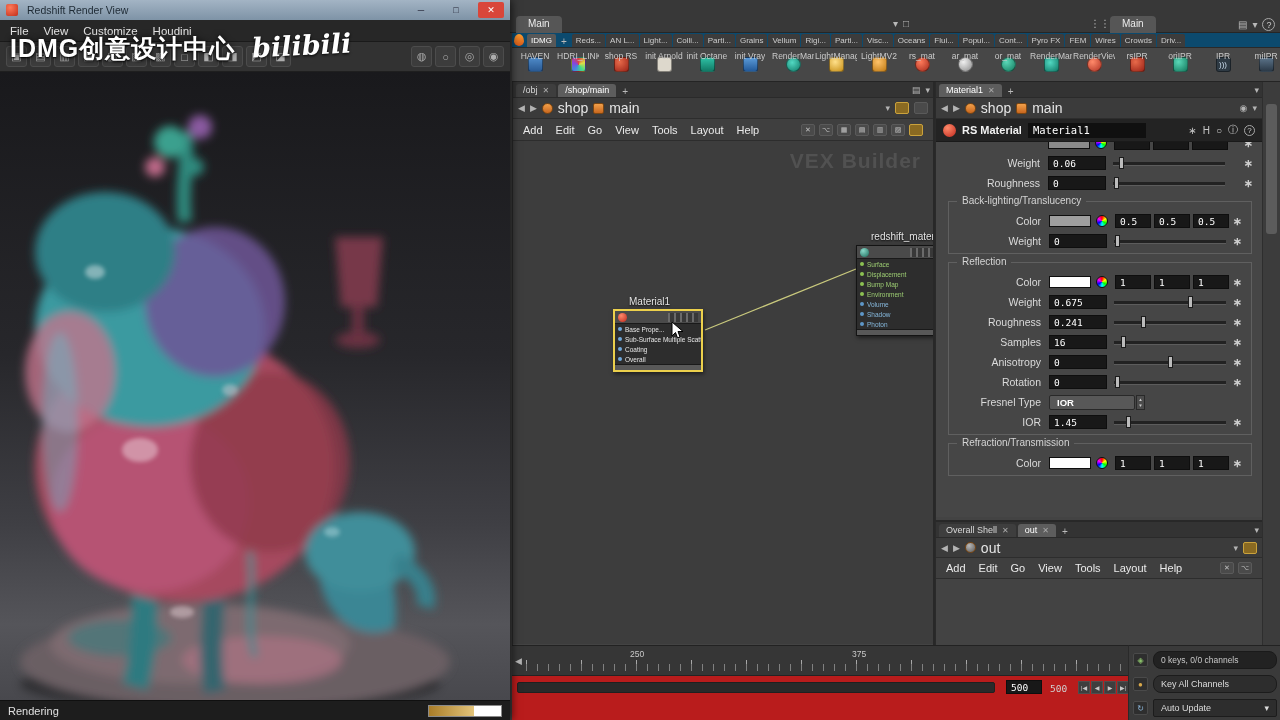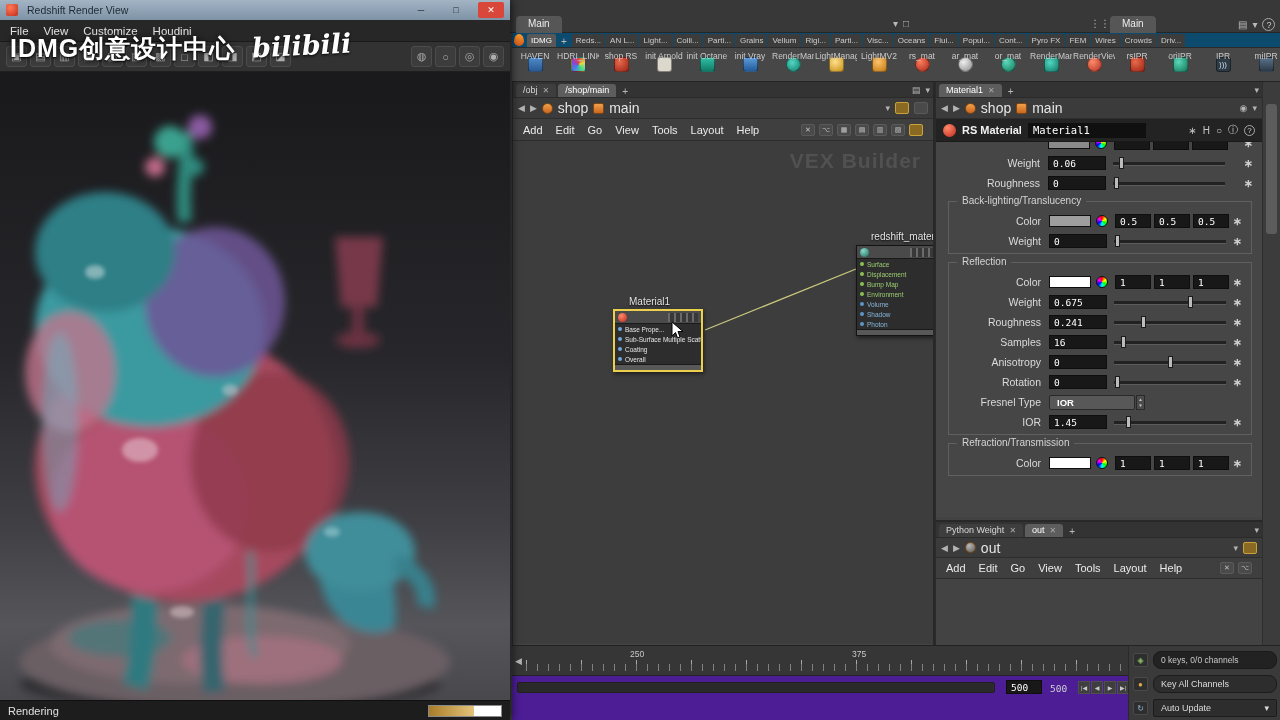--- a/index.html
+++ b/index.html
@@ -89,21 +89,21 @@
   .pwheel{width:12px;height:12px;border-radius:50%;background:conic-gradient(#f00,#ff0,#0f0,#0ff,#00f,#f0f,#f00);border:1px solid #111;margin-right:7px;flex:none}
   .pdrop{height:15px;background:#585858;border:1px solid #292929;border-radius:2px;color:#fff;font-size:9.5px;display:flex;align-items:center;padding:0 7px;font-weight:bold}
   .pstep{width:9px;height:15px;display:flex;flex-direction:column;align-items:center;justify-content:center;gap:1px;font-size:4.5px;color:#ccc;background:#4c4c4c;border:1px solid #292929;margin-left:1px}
   .psection{border:1px solid #606060;margin:8px 10px 2px 12px;position:relative;padding:9px 0 2px}
   .psection-title{position:absolute;top:-7px;left:8px;background:#464646;padding:0 5px;font-size:10px;color:#d4d4d4;white-space:nowrap}
   
   #timeline{position:absolute;left:512px;top:645px;width:616px;height:30px;background:#363636;border-top:1px solid #222}
   .ticks-minor{position:absolute;left:14px;right:4px;bottom:4px;height:7px;background:repeating-linear-gradient(90deg,#808080 0 1px,transparent 1px 11px)}
   .ticks-major{position:absolute;left:14px;right:4px;bottom:4px;height:11px;background:repeating-linear-gradient(90deg,#a8a8a8 0 1px,transparent 1px 55px)}
   .tlabel{position:absolute;top:3px;font-size:8.5px;color:#cacaca}
-  #playbar{position:absolute;left:512px;top:675px;width:616px;height:45px;background:#4c1d95;border-top:1px solid #242424}
+  #playbar{position:absolute;left:512px;top:675px;width:616px;height:45px;background:#b91c1c;border-top:1px solid #242424}
   .groove{position:absolute;left:5px;top:6px;width:478px;height:11px;background:#2a2a2a;border:1px solid #202020;border-radius:2px}
   .pbtn{position:absolute;top:5px;width:12px;height:13px;background:#3e3e3e;border:1px solid #4e4e4e;color:#c8c8c8;font-size:6px;display:flex;align-items:center;justify-content:center}
   #bottom-right{position:absolute;left:1128px;top:645px;width:152px;height:75px;background:#3a3a3a;border-top:1px solid #222;border-left:1px solid #2a2a2a}
   .br-row{position:absolute;left:4px;display:flex;align-items:center;gap:5px;width:144px}
   .br-icon{width:15px;height:14px;background:#2e2e2e;border:1px solid #4a4a4a;border-radius:2px;display:flex;align-items:center;justify-content:center;font-size:8px;color:#8ac06a}
   .br-badge{flex:1;background:#222;border:1px solid #1a1a1a;border-radius:8px;color:#c8c8c8;font-size:8.5px;padding:3px 7px;white-space:nowrap}
   .br-btn{flex:1;background:#2d2d2d;border:1px solid #1c1c1c;border-radius:8px;color:#dcdcdc;font-size:9px;padding:3px 7px;white-space:nowrap}
   .br-drop{flex:1;background:#2d2d2d;border:1px solid #1c1c1c;border-radius:2px;color:#dcdcdc;font-size:9px;padding:3px 7px;display:flex;justify-content:space-between;white-space:nowrap}
   #right-scroll{position:absolute;left:1262px;top:82px;width:18px;height:563px;background:#3c3c3c;border-left:1px solid #2e2e2e}
   .thumb{position:absolute;left:3px;width:11px;border-radius:3px;background:#5c5c5c}
@@ -532,21 +532,21 @@
     </div>
   </div>
 
   <div id="right-scroll">
     <span class="thumb" style="top:22px;height:130px"></span>
   </div>
 
   <div class="pane" style="left:935px;top:520px;width:327px;height:125px;border-top:2px solid #282828">
     <div class="tabbar">
       <span class="ntab">
-          <span>Python Weight</span>
+          <span>Overall Shell</span>
           <span class="tclose">✕</span>
         </span>
       <span class="ntab active">
           <span>out</span>
           <span class="tclose">✕</span>
         </span>
       <span class="tplus">+</span>
       <span class="tabbar-right">
           <span>▾</span>
         </span>

